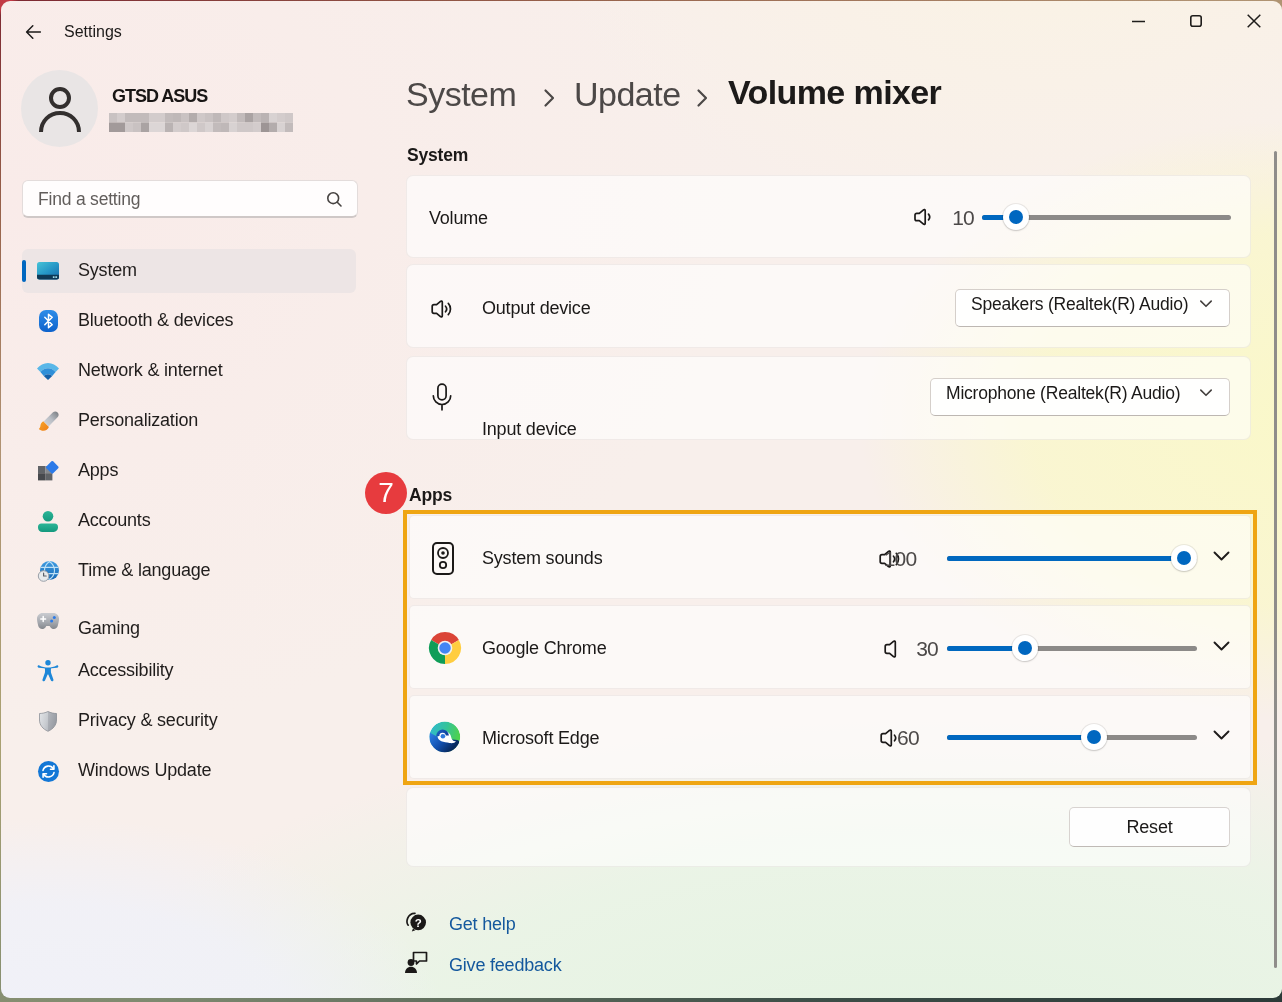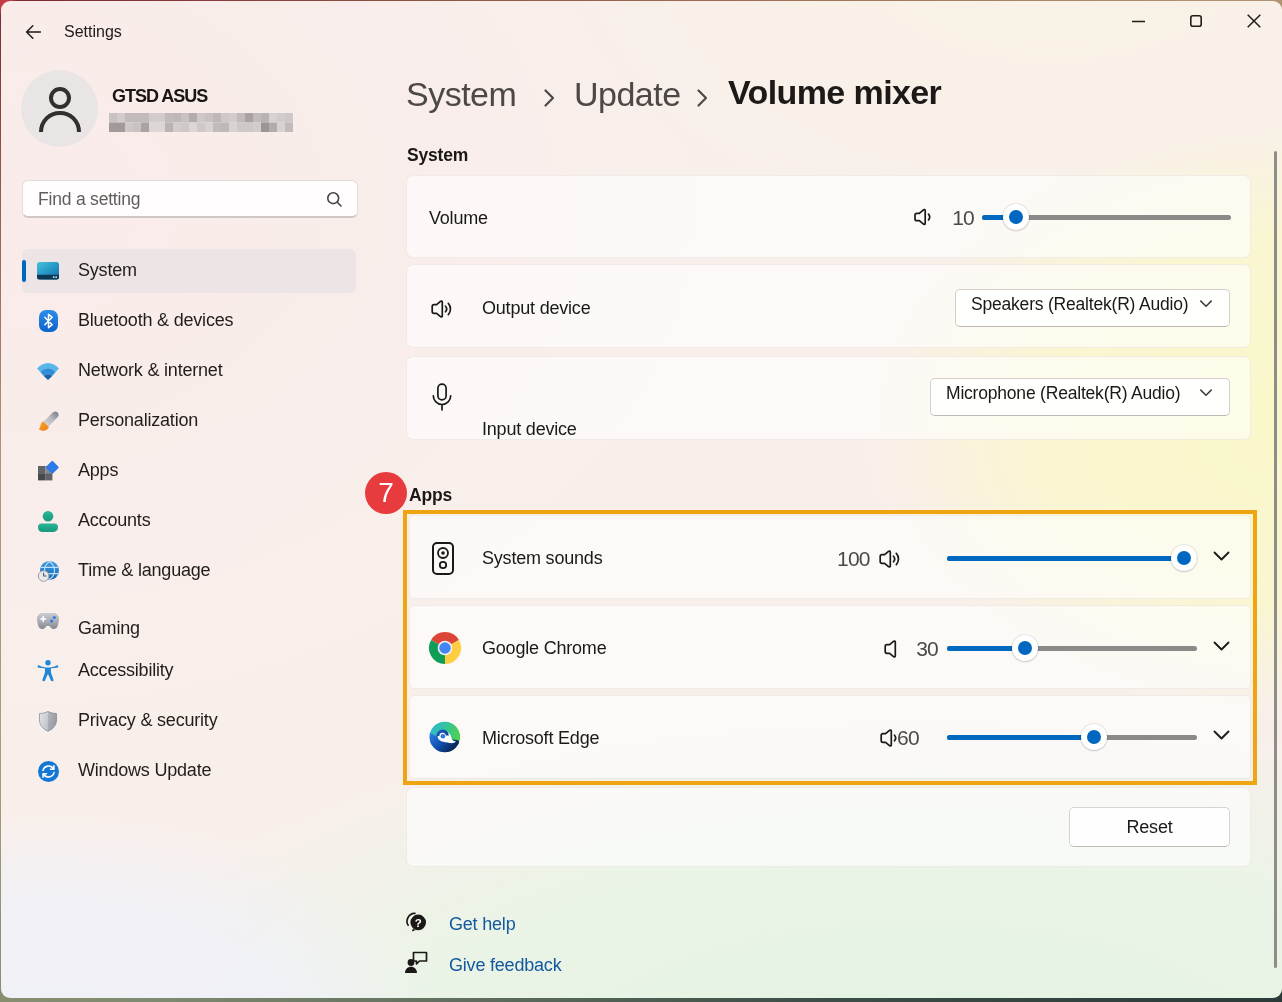--- a/index.html
+++ b/index.html
@@ -306,21 +306,21 @@
       <rect x="1" y="1" width="20" height="31" rx="4" stroke="#1b1918" stroke-width="2" fill="none"></rect>
       <circle cx="11" cy="11" r="5" stroke="#1b1918" stroke-width="1.8" fill="none"></circle>
       <circle cx="11" cy="11" r="1.8" fill="#1b1918"></circle>
       <circle cx="11" cy="23" r="3.2" stroke="#1b1918" stroke-width="1.8" fill="none"></circle>
     </svg>
 <div class="abs body-t" style="left:481px;top:547px;">System sounds</div>
 <svg class="abs" style="left:876px;top:544px" width="28" height="28" viewBox="0 0 28 28">
       <path class="ic" d="M11.5 6.3 7.6 9.7H5c-1 0-1.8.8-1.8 1.8v5c0 1 .8 1.8 1.8 1.8h2.6l3.9 3.4c.7.6 1.8.1 1.8-.8V7.1c0-.9-1.1-1.4-1.8-.8z"></path>
       <path class="ic" d="M16.5 11.2a4.3 4.3 0 0 1 0 5.6M19.3 8.4a8.3 8.3 0 0 1 0 11.2"></path>
     </svg>
-<div class="abs num" style="left:836px;top:546px;width:60px;text-align:left;">100</div>
+<div class="abs num" style="left:869px;top:546px;width:60px;text-align:center;">100</div>
 <div class="track" style="left:946px;top:555px;width:250px;"></div>
 <div class="fill" style="left:946px;top:555px;width:237px;"></div>
 <div class="thumb" style="left:1170px;top:544px;"></div>
 <svg class="abs" style="left:1212px;top:550px" width="17" height="11" viewBox="0 0 17 11">
       <path class="chev-r" d="M1.5 1.5l7 7 7-7"></path>
     </svg>
 
 <div class="card" style="left:408px;top:604px;width:842px;height:84px;border-radius:5px;"></div>
 <svg class="abs" style="left:428px;top:631px" width="32" height="32" viewBox="-24 -24 48 48">
 <circle r="24" fill="#fff"></circle>

